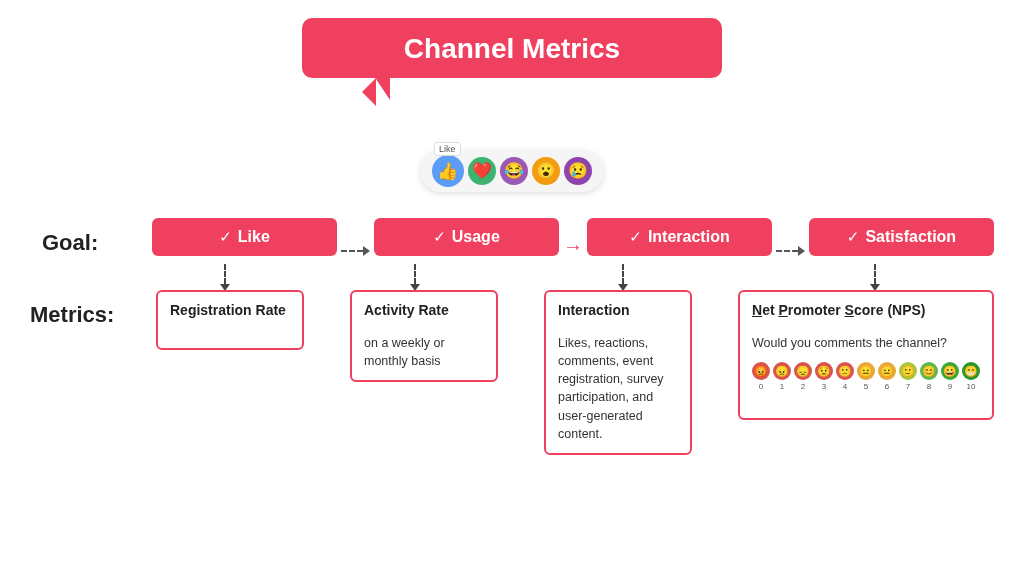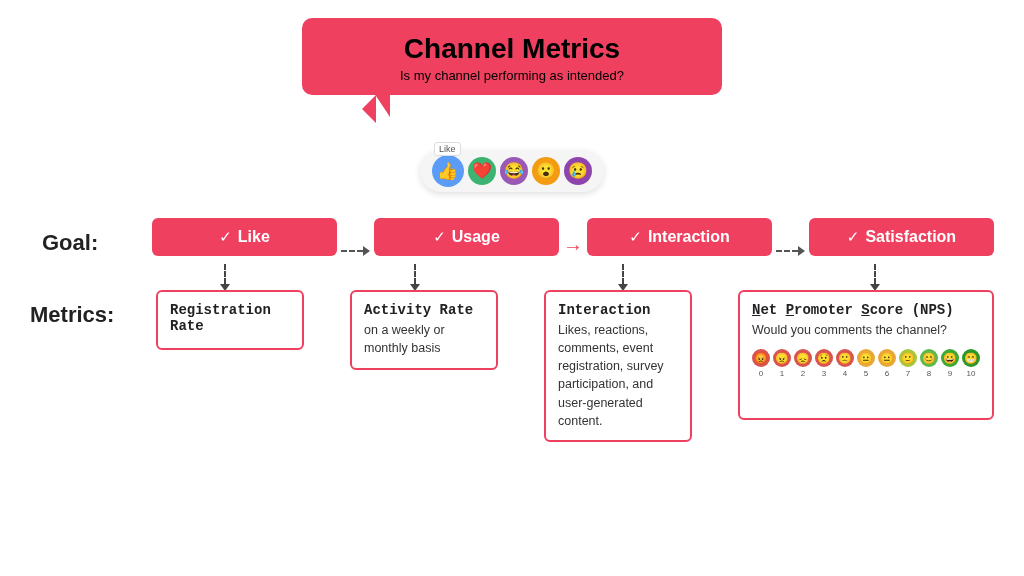--- a/index.html
+++ b/index.html
@@ -19,21 +19,21 @@
       padding: 0 30px;
     }
 
     
     .title-bubble {
       position: absolute;
       top: 18px;
       left: 50%;
       transform: translateX(-50%);
       background: #f04060;
-      color: #000000;
+      color: #ffffff;
       border-radius: 10px;
       padding: 14px 48px 12px 48px;
       text-align: center;
       width: 420px;
       z-index: 10;
     }
     .title-bubble::after {
       content: '';
       position: absolute;
       bottom: -28px;
@@ -165,22 +165,21 @@
       background: #fff;
       font-size: 13px;
       color: #222;
       display: flex;
       flex-direction: column;
       justify-content: flex-start;
     }
     .metric-box .metric-title {
       font-weight: 800;
       font-size: 14px;
-      margin-bottom: 3px;
-      font-family: Liberation Mono, monospace;
+      margin-bottom: 16px;
     }
     .metric-box .metric-body {
       font-size: 12.5px;
       line-height: 1.45;
       color: #333;
     }
     .metric-gap {
       width: 14px;
       flex-shrink: 0;
     }
@@ -235,21 +234,20 @@
       border-left: 7px solid #555;
     }
   </style>
 </head>
 <body>
 
 <div class="container">
 
   <div class="title-bubble">
     <div class="title-text">Channel Metrics</div>
-    <div class="title-sub">Is my channel performing as intended?</div>
   </div>
 
   <div class="emoji-row" style="position:absolute;top:150px;left:50%;transform:translateX(-50%);">
     <div style="position:relative;">
       <span style="position:absolute;top:-13px;left:2px;background:#fff;border:1px solid #ddd;border-radius:3px;font-size:9px;padding:1px 4px;color:#555;z-index:2;text-align:center;">Like</span>
       <div class="emoji-like">👍</div>
     </div>
     <span class="emoji-item" style="background:#3cb371;border-radius:50%;width:28px;height:28px;display:flex;align-items:center;justify-content:center;font-size:16px;">❤️</span>
     <span class="emoji-item" style="background:#9b59b6;border-radius:50%;width:28px;height:28px;display:flex;align-items:center;justify-content:center;font-size:16px;">😂</span>
     <span class="emoji-item" style="background:#f39c12;border-radius:50%;width:28px;height:28px;display:flex;align-items:center;justify-content:center;font-size:16px;">😮</span>

